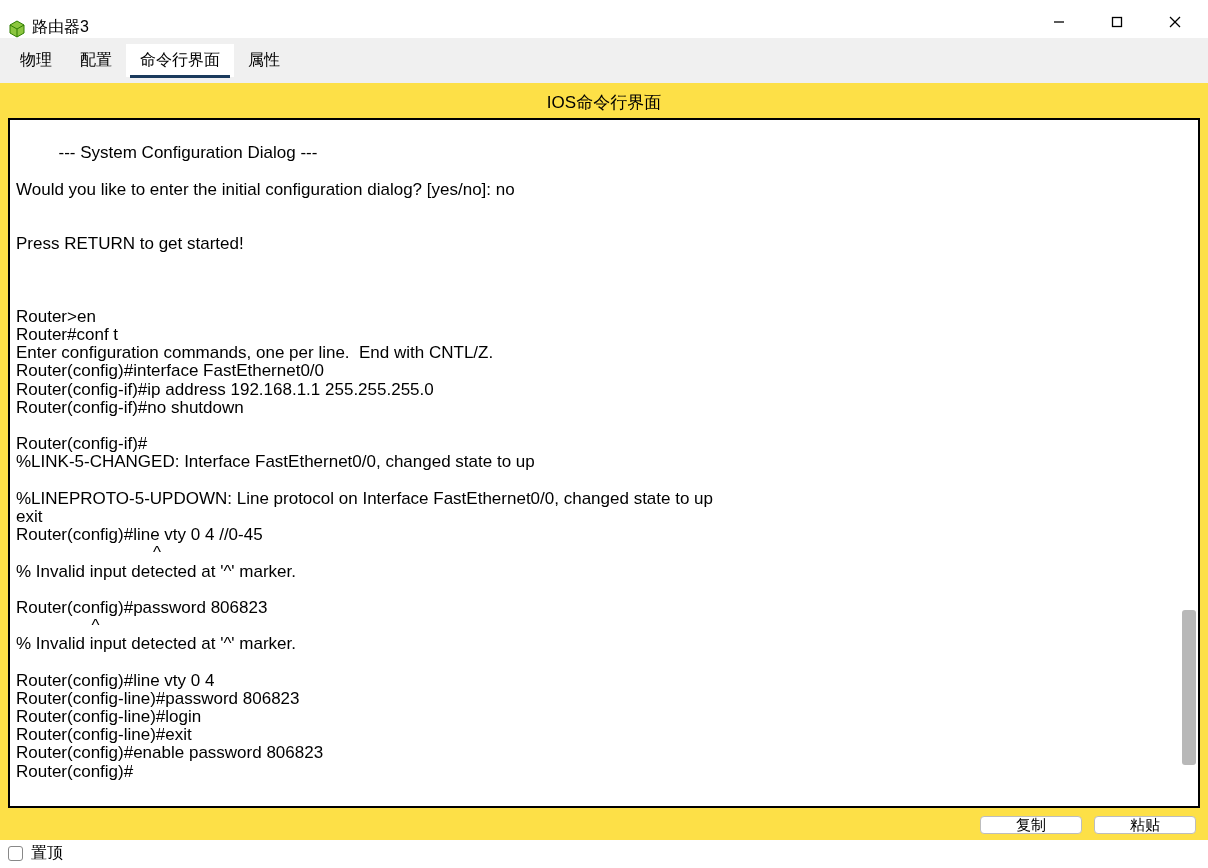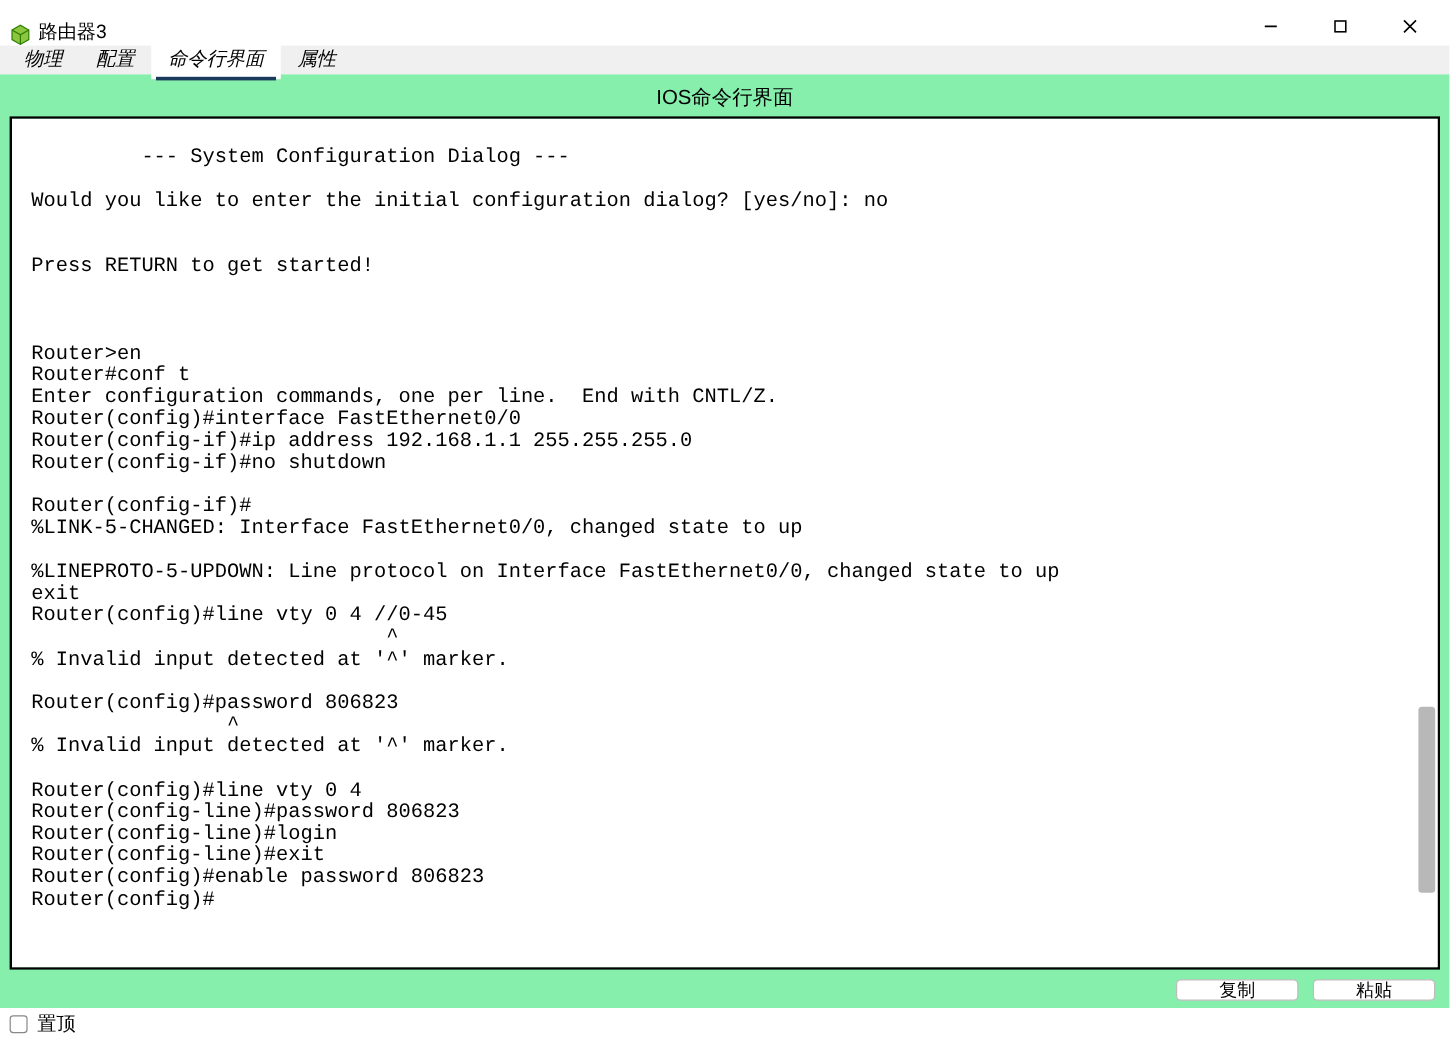--- a/index.html
+++ b/index.html
@@ -39,27 +39,26 @@
   .winctrl {
     width: 58px; height: 32px;
     display: flex; align-items: center; justify-content: center;
     color: #000;
     font-size: 14px;
   }
   .winctrl svg { width: 14px; height: 14px; stroke: #000; stroke-width: 1.3; fill: none; }
   .winctrl.close svg { width: 16px; height: 16px; }
 
   .tabstrip {
-    height: 24px;
+    height: 45px;
     background: #f0f0f0;
     display: flex;
     align-items: center;
     padding: 0 6px;
     border-bottom: 1px solid #f0f0f0;
-    font-style: italic;
   }
   .tab {
     padding: 6px 14px;
     font-size: 16px;
     color: #000;
     cursor: default;
     position: relative;
   }
   .tab.active {
     background: #ffffff;
@@ -67,46 +66,46 @@
   .tab.active::after {
     content: "";
     position: absolute;
     left: 4px; right: 4px; bottom: -1px;
     height: 3px;
     background: #1a3a5c;
   }
 
   .content {
     flex: 1 1 auto;
-    background: #86efac;
+    background: #fde047;
     padding: 0 8px 6px 8px;
     display: flex;
     flex-direction: column;
     min-height: 0;
   }
   .subtitle {
     text-align: center;
     font-size: 17px;
     padding: 8px 0 4px 0;
     color: #000;
   }
   .terminal-wrap {
     border: 2px solid #000;
     flex: 1 1 auto;
     display: flex;
     min-height: 0;
   }
   .terminal {
     flex: 1 1 auto;
     overflow: hidden;
-    font-family: Liberation Mono, monospace;
+    font-family: Liberation Sans, sans-serif;
     font-size: 17px;
     line-height: 1.07;
     white-space: pre;
-    padding: 6px 4px 6px 16px;
+    padding: 6px 4px 6px 6px;
     background: #ffffff;
     color: #000;
   }
   .scrollbar {
     width: 18px;
     background: #ffffff;
     position: relative;
   }
   .scrollthumb {
     position: absolute;

